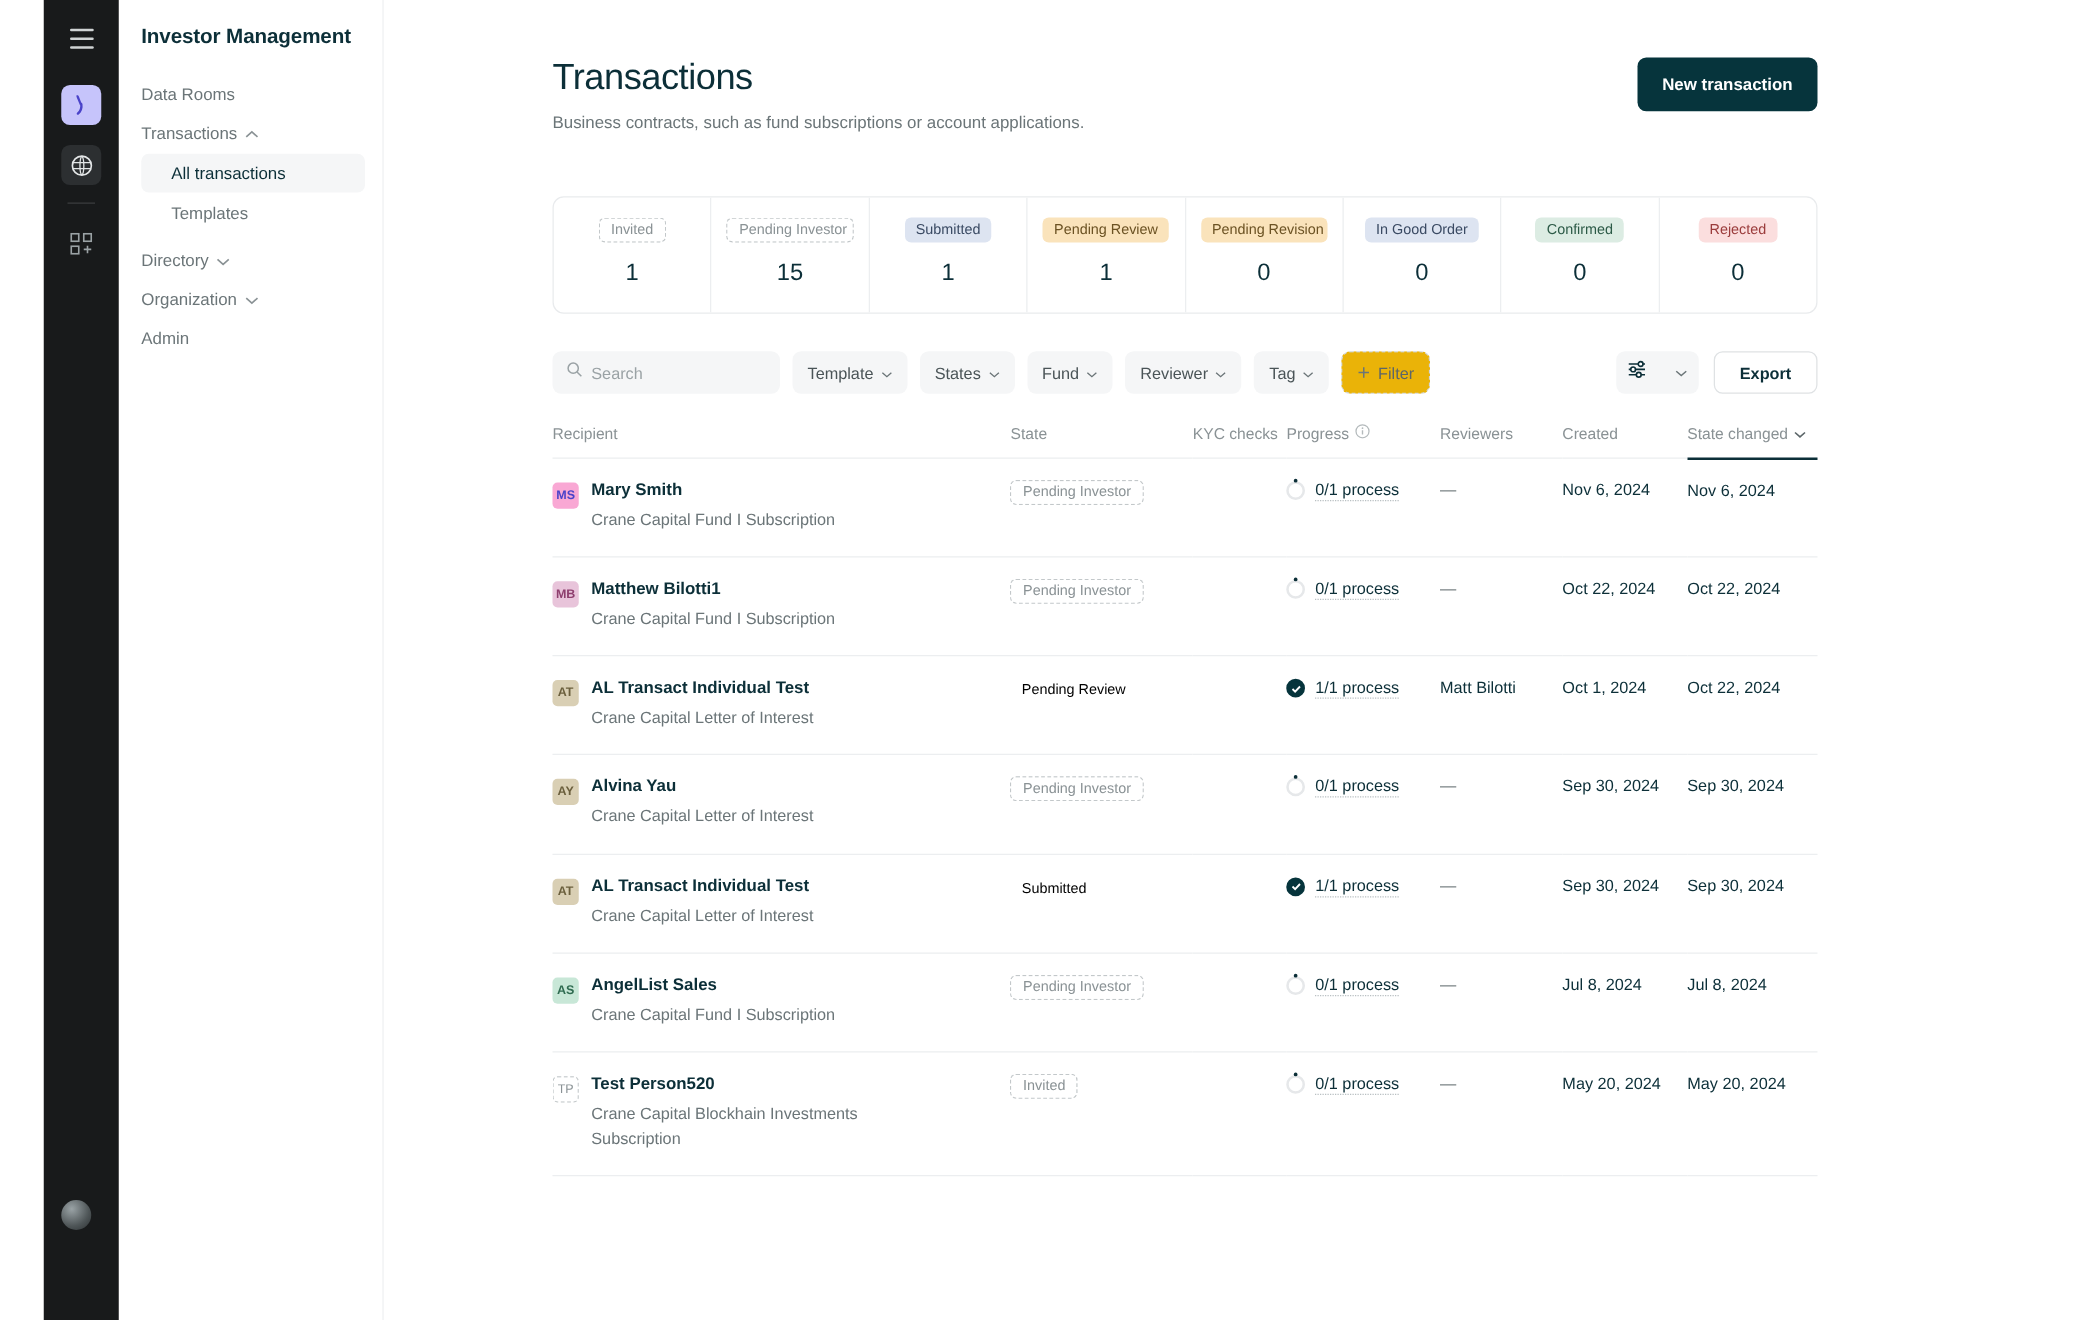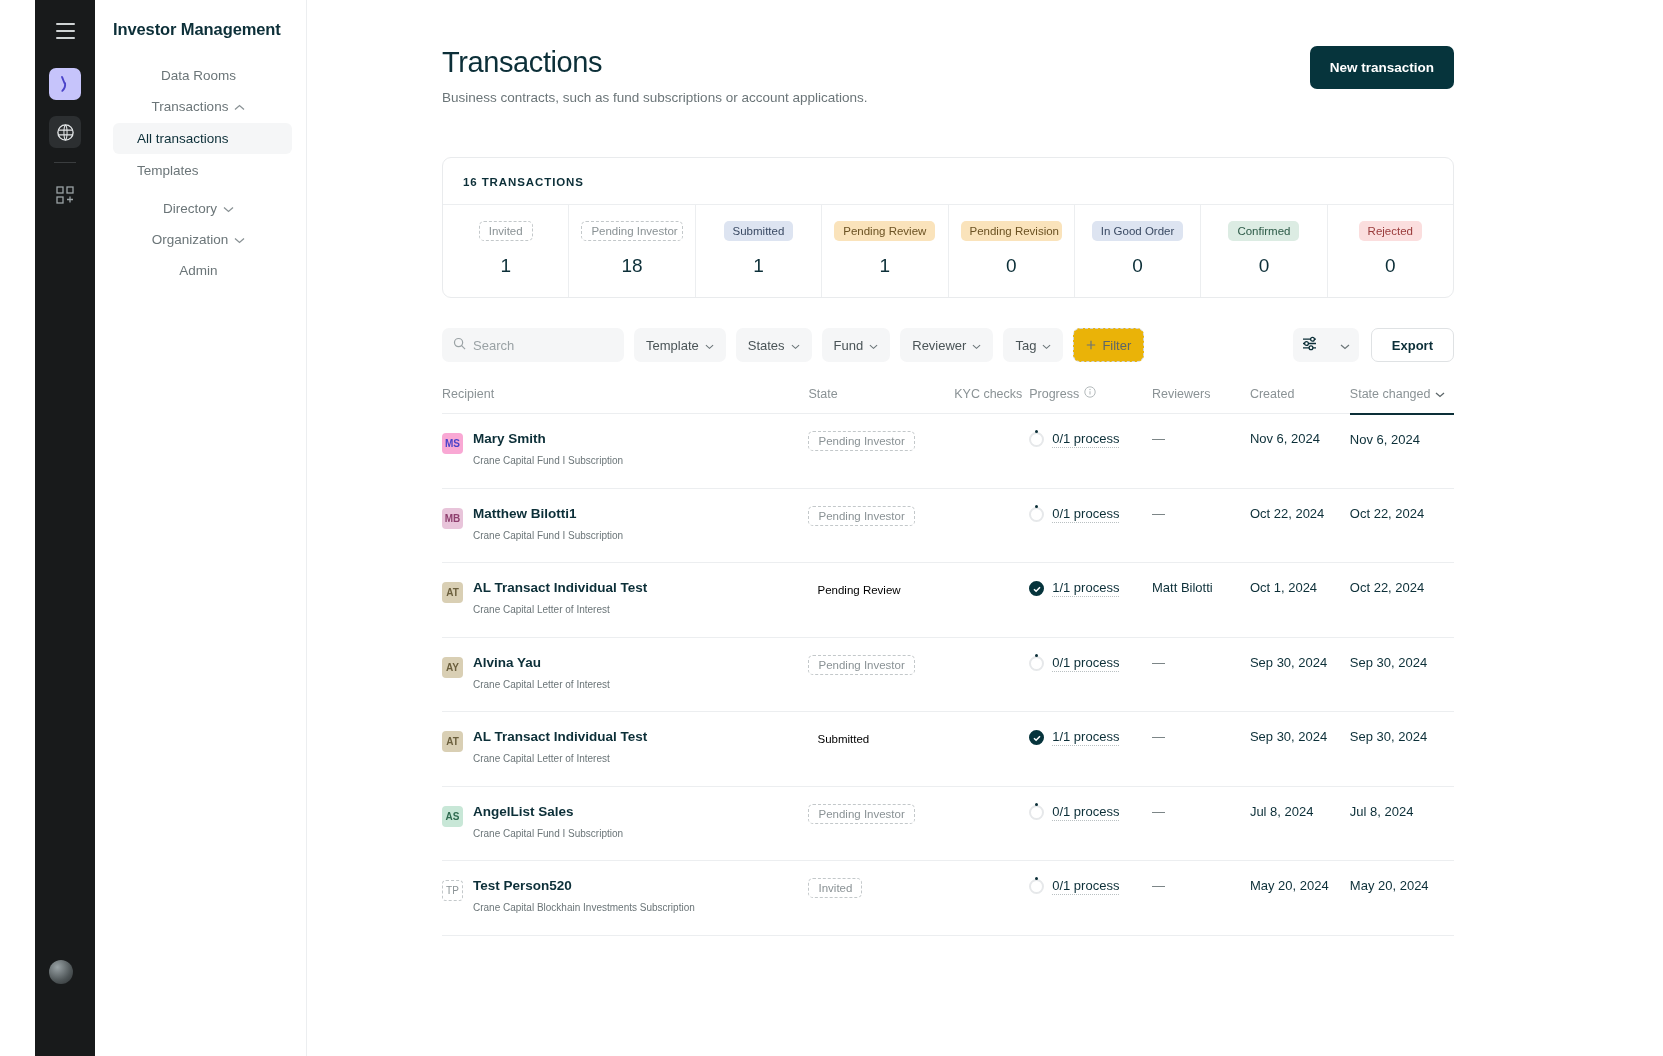--- a/index.html
+++ b/index.html
@@ -41,21 +41,21 @@
   .sidebar {
     width: 212px; flex: 0 0 212px; height: 1056px;
     background: #ffffff; border-right: 1px solid #eceef0;
     padding: 18px 14px 0 18px;
   }
   .side-title {
     font-size: 16.5px; font-weight: 700; color: #0c2f38;
     letter-spacing: -0.1px; margin: 2px 0 22px 0;
   }
   .nav-item {
-    display: flex; align-items: center; justify-content: center;
+    display: flex; align-items: center; justify-content: flex-start;
     font-size: 13.5px; color: #6b7578; padding: 7px 8px 7px 0;
     margin-bottom: 2px; cursor: pointer; border-radius: 6px;
   }
   .nav-item span.lbl { white-space: nowrap; }
   .chev { margin-left: 6px; flex: 0 0 auto; display: inline-block; }
   .nav-sub {
     font-size: 13.5px; color: #6b7578; padding: 8px 10px 8px 24px;
     border-radius: 6px; cursor: pointer; margin-bottom: 1px;
   }
   .nav-sub.active { background: #f5f6f7; color: #0c2f38; font-weight: 400; }
@@ -160,21 +160,21 @@
     width: 21px; height: 21px; border-radius: 4px; flex: 0 0 21px;
     display: flex; align-items: center; justify-content: center;
     font-size: 10px; font-weight: 700; margin-top: 2px;
   }
   .avatar.violet { background: #f9a8d4; color: #4a43c9; }
   .avatar.pink   { background: #e8c4da; color: #8e3f6e; }
   .avatar.tan    { background: #d9cfb4; color: #6b5f3d; }
   .avatar.mint   { background: #c8e7d7; color: #2f6b50; }
   .avatar.ghost  { background: #fff; border: 1px dashed #c3c8ca; color: #8a9295; font-weight: 400; }
   .rname { font-size: 13.5px; font-weight: 700; color: #0c2f38; cursor: pointer; }
-  .rdesc { font-size: 10px; color: #6b7578; margin-top: 7px; line-height: 1.55; max-width: 265px; }
+  .rdesc { font-size: 13px; color: #6b7578; margin-top: 7px; line-height: 1.55; max-width: 265px; }
 
   .state-pill { display: inline-block; font-size: 11.5px; padding: 4px 9px; border-radius: 5px; }
   .state-pill.dashedp { border: 1px dashed #c3c8ca; color: #8a9295; background: #fff; padding: 3px 9px; }
 
   .prog { display: flex; align-items: center; gap: 8px; }
   .ring {
     width: 15px; height: 15px; border-radius: 50%; border: 2px solid #e6e8ea;
     position: relative; flex: 0 0 15px;
   }
   .ring::after {
@@ -288,30 +288,29 @@
 
         <div class="page-head">
           <div>
             <div class="page-title">Transactions</div>
             <div class="page-sub">Business contracts, such as fund subscriptions or account applications.</div>
           </div>
           <button class="btn-primary">New transaction</button>
         </div>
 
         <div class="stats">
-          <div class="stats-head">16 TRANSACTIONS</div>
           <div class="stats-row">
 
             <div class="stat">
               <span class="pill invited">Invited</span>
               <span class="num">1</span>
             </div>
             <div class="stat">
               <span class="pill pinv">Pending Investor</span>
-              <span class="num">18</span>
+              <span class="num">15</span>
             </div>
             <div class="stat">
               <span class="pill submitted">Submitted</span>
               <span class="num">1</span>
             </div>
             <div class="stat">
               <span class="pill preview">Pending Review</span>
               <span class="num">1</span>
             </div>
             <div class="stat">

